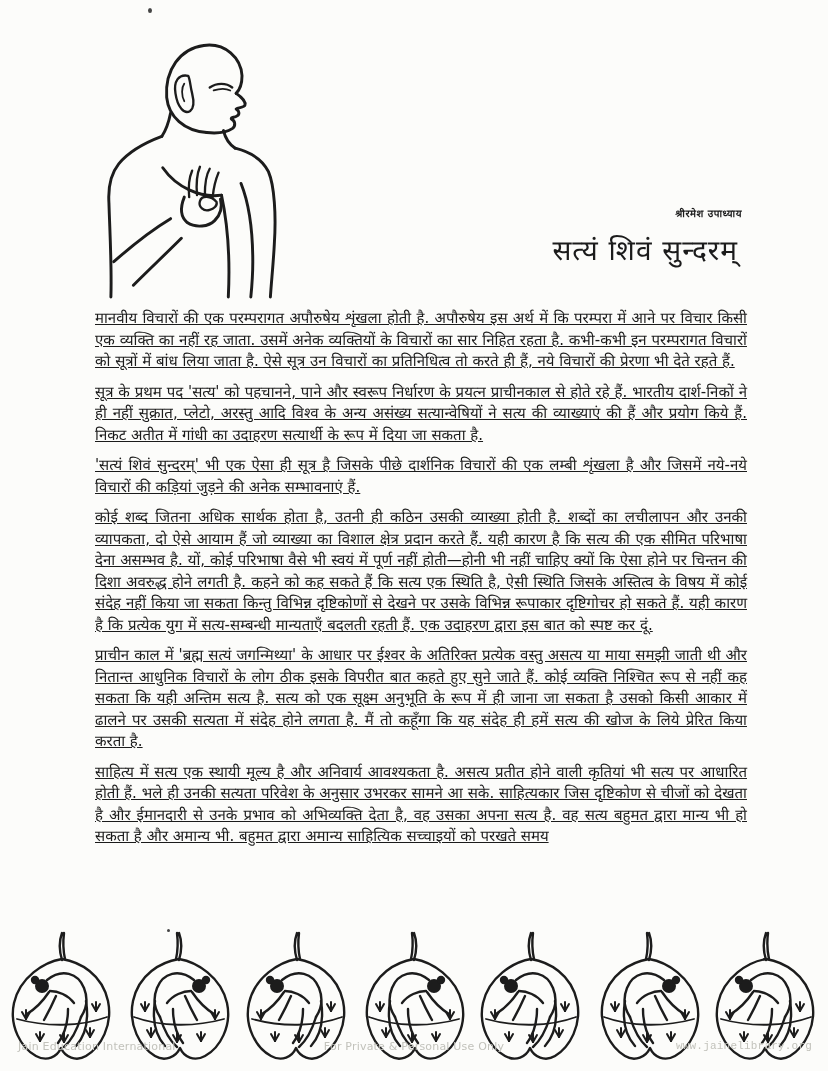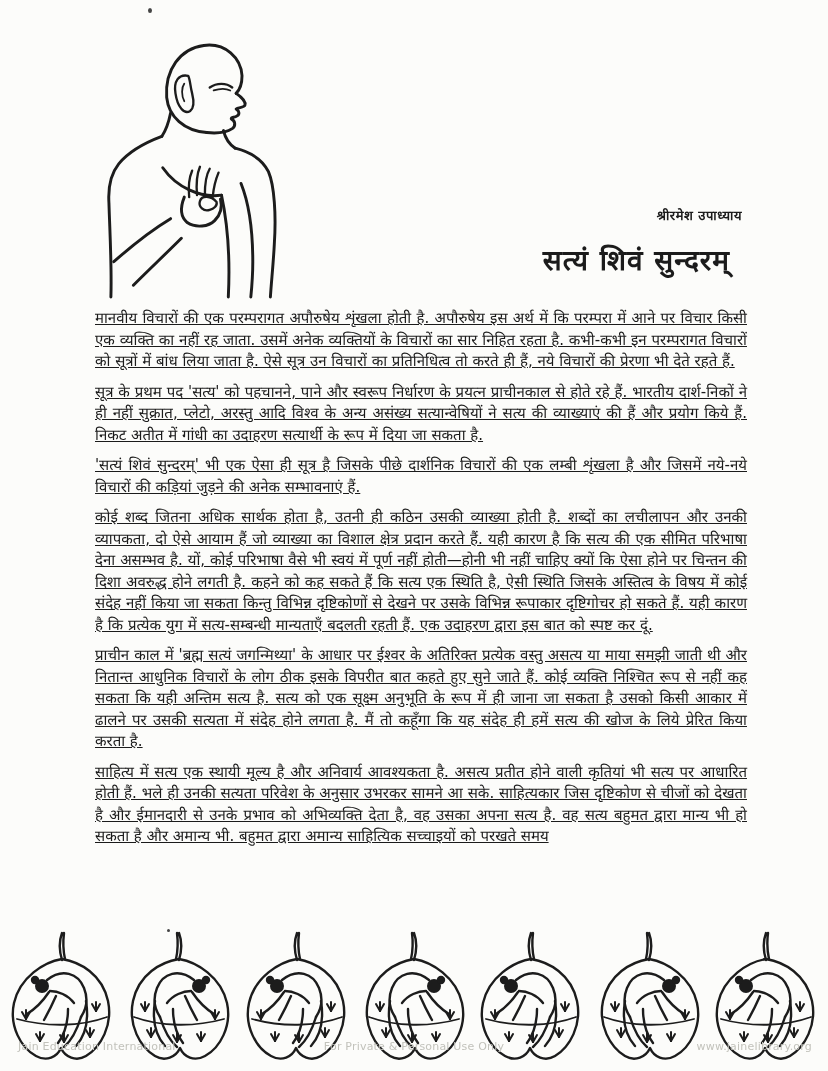--- a/index.html
+++ b/index.html
@@ -8,41 +8,41 @@
     background:#fcfcfa;
     font-family:"DejaVu Sans","Liberation Sans",sans-serif;
     color:#1b1b1b;
   }
   .page{position:absolute;inset:0;}
   
   .monk{position:absolute;left:106px;top:12px;width:274px;height:290px;}
   .monk svg{width:100%;height:100%;}
   
   .header-block{position:absolute;top:206px;right:82px;text-align:right;}
-  .author{font-size:13px;font-weight:bold;letter-spacing:.5px;margin:0 4px 10px 0;}
-  .title{font-size:28px;font-weight:bold;letter-spacing:1px;margin:16px;}
+  .author{font-size:10px;font-weight:bold;letter-spacing:.5px;margin:0 4px 10px 0;}
+  .title{font-size:28px;font-weight:normal;letter-spacing:1px;margin:8px;}
   
   .body-text{
     position:absolute;left:95px;top:308px;width:652px;
     font-size:15px;line-height:21.5px;text-align:justify;
   }
   .body-text p{margin:0 0 9px 0;text-decoration:underline;}
   
   .leaf-band{
     position:absolute;left:0;top:924px;width:828px;height:147px;
     display:flex;justify-content:space-between;align-items:flex-end;
     padding:0 6px;box-sizing:border-box;
   }
   .leaf{width:112px;height:142px;flex:0 0 auto;}
   .leaf.mirrored svg{transform:scaleX(-1);}
   
   .wm{position:absolute;top:1040px;font-size:11px;color:#c2c2bb;letter-spacing:.2px;}
   .wm-left{left:18px;text-align:right;}
   .wm-center{left:50%;transform:translateX(-50%);}
-  .wm-right{right:16px;}
+  .wm-right{right:16px;font-family:Liberation Mono, monospace;}
   
   .speck{position:absolute;background:#444;border-radius:50%;}
   .speck-1{left:148px;top:8px;width:4px;height:5px;}
   .speck-2{left:167px;top:929px;width:3px;height:3px;}
 </style>
 </head>
 <body>
 
 <div class="page">
 

